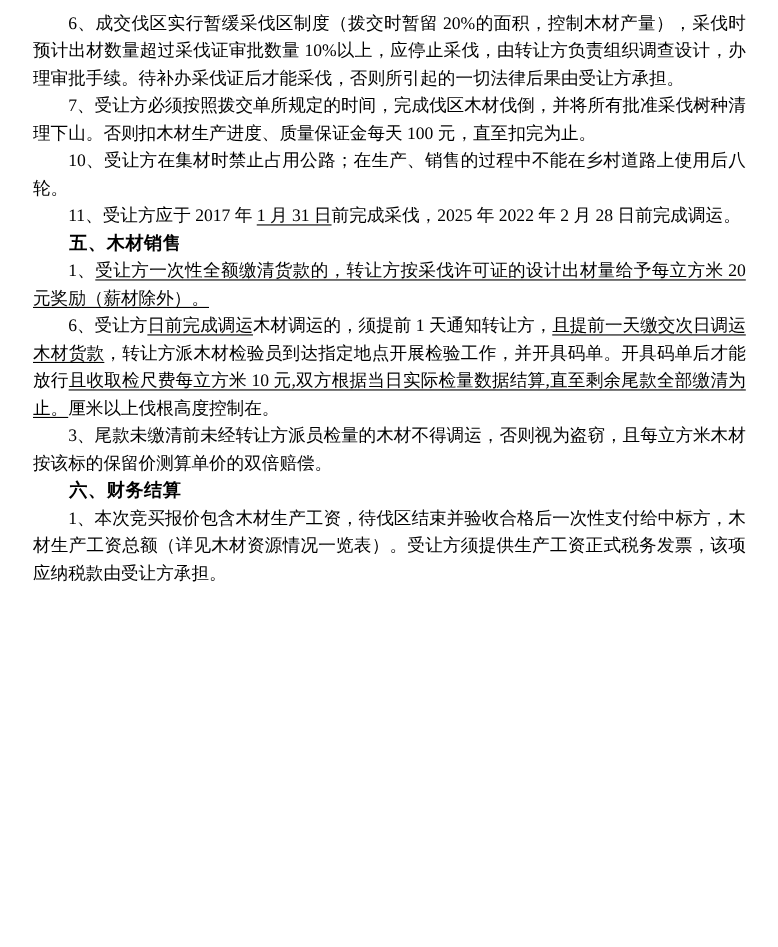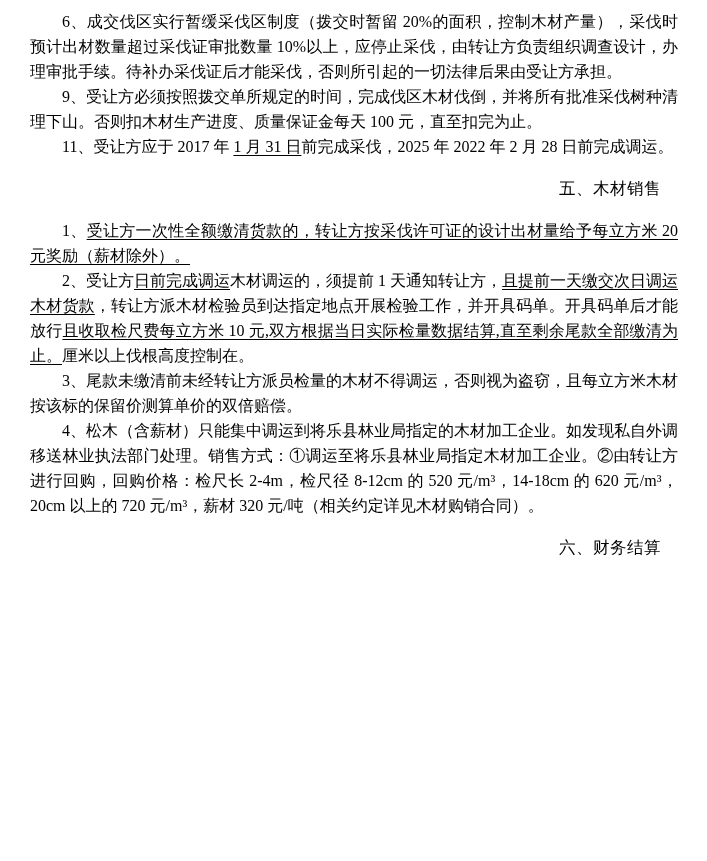--- a/index.html
+++ b/index.html
@@ -18,56 +18,56 @@
     font-size: 16px;
     line-height: 25px;
     overflow: hidden;
   }
   .para {
     margin: 0;
     text-indent: 2em;
     text-align: justify;
   }
   .hd {
-    margin: 17px;
+    margin: 0;
     text-indent: 2em;
     font-size: 16.5px;
-    font-weight: normal;
+    font-weight: bold;
     font-family: "Liberation Sans", "DejaVu Sans", sans-serif;
     letter-spacing: 0.5px;
-    text-align: right;
   }
   .u {
     text-decoration: underline;
     text-underline-offset: 3px;
   }
 </style>
 </head>
 <body>
 
 <div class="page">
 
   <p class="para"><span>6、成交伐区实行暂缓采伐区制度（拨交时暂留 20%的面积，控制木材产量），采伐时预计出材数量超过采伐证审批数量 10%以上，应停止采伐，由转让方负责组织调查设计，办理审批手续。待补办采伐证后才能采伐，否则所引起的一切法律后果由受让方承担。</span></p>
 
 
 
-  <p class="para"><span>9、受让方必须按照拨交单所规定的时间，完成伐区木材伐倒，并将所有批准采伐树种清理下山。否则扣木材生产进度、质量保证金每天 100 元，直至扣完为止。</span></p>
+  <p class="para"><span>7、受让方必须按照拨交单所规定的时间，完成伐区木材伐倒，并将所有批准采伐树种清理下山。否则扣木材生产进度、质量保证金每天 100 元，直至扣完为止。</span></p>
 
+  <p class="para"><span>10、受让方在集材时禁止占用公路；在生产、销售的过程中不能在乡村道路上使用后八轮。</span></p>
 
   <p class="para"><span>11、受让方应于 2017 年 </span><span class="u">1 月 31 日</span><span>前完成采伐，2025 年 2022 年 2 月 28 日前完成调运。</span></p>
 
   <h2 class="hd"><span>五、木材销售</span></h2>
 
   <p class="para"><span>1、</span><span class="u">受让方一次性全额缴清货款的，转让方按采伐许可证的设计出材量给予每立方米 20 元奖励（薪材除外）。</span></p>
 
-  <p class="para"><span>2、受让方</span><span class="u">日前完成调运</span><span>木材调运的，须提前 1 天通知转让方，</span><span class="u">且提前一天缴交次日调运木材货款</span><span>，转让方派木材检验员到达指定地点开展检验工作，并开具码单。开具码单后才能放行</span><span class="u">且收取检尺费每立方米 10 元,双方根据当日实际检量数据结算,直至剩余尾款全部缴清为止。</span><span>厘米以上伐根高度控制在。</span></p>
+  <p class="para"><span>6、受让方</span><span class="u">日前完成调运</span><span>木材调运的，须提前 1 天通知转让方，</span><span class="u">且提前一天缴交次日调运木材货款</span><span>，转让方派木材检验员到达指定地点开展检验工作，并开具码单。开具码单后才能放行</span><span class="u">且收取检尺费每立方米 10 元,双方根据当日实际检量数据结算,直至剩余尾款全部缴清为止。</span><span>厘米以上伐根高度控制在。</span></p>
 
   <p class="para"><span>3、尾款未缴清前未经转让方派员检量的木材不得调运，否则视为盗窃，且每立方米木材按该标的保留价测算单价的双倍赔偿。</span></p>
 
-  <p class="para"><span>4、松木（含薪材）只能集中调运到将乐县林业局指定的木材加工企业。如发现私自外调移送林业执法部门处理。销售方式：①调运至将乐县林业局指定木材加工企业。②由转让方进行回购，回购价格：检尺长 2-4m，检尺径 8-12cm 的 520 元/m³，14-18cm 的 620 元/m³，20cm 以上的 720 元/m³，薪材 320 元/吨（相关约定详见木材购销合同）。</span></p>
 
 
   <h2 class="hd"><span>六、财务结算</span></h2>
 
+  <p class="para"><span>1、本次竞买报价包含木材生产工资，待伐区结束并验收合格后一次性支付给中标方，木材生产工资总额（详见木材资源情况一览表）。受让方须提供生产工资正式税务发票，该项应纳税款由受让方承担。</span></p>
 
   <p class="para"></p>
 
 </div>
 
 </body></html>

